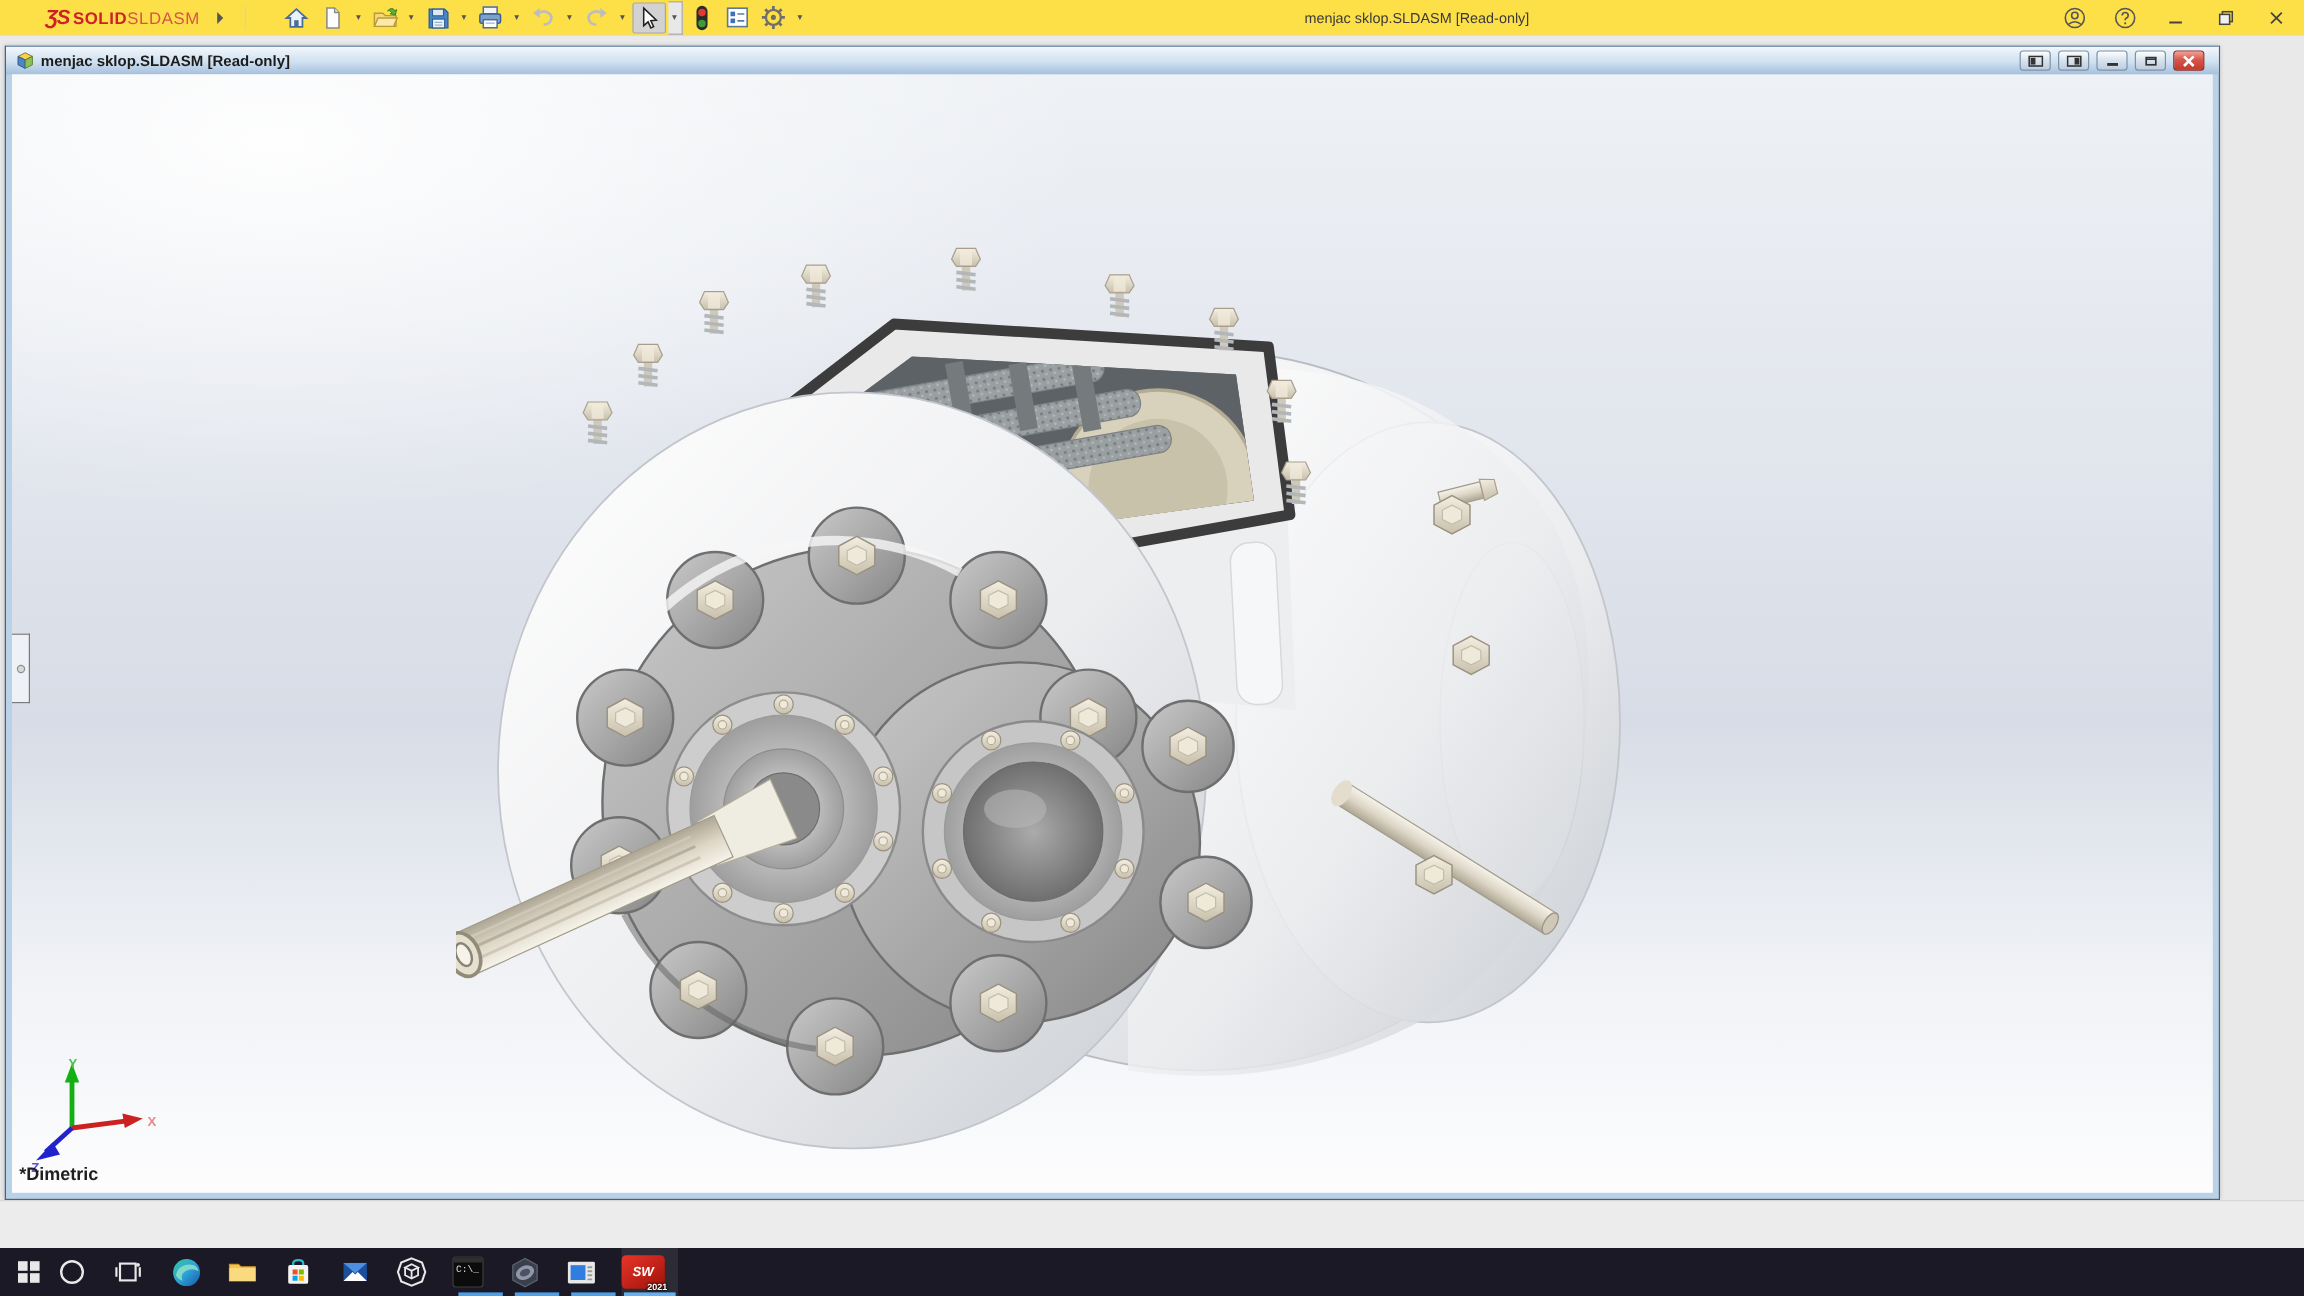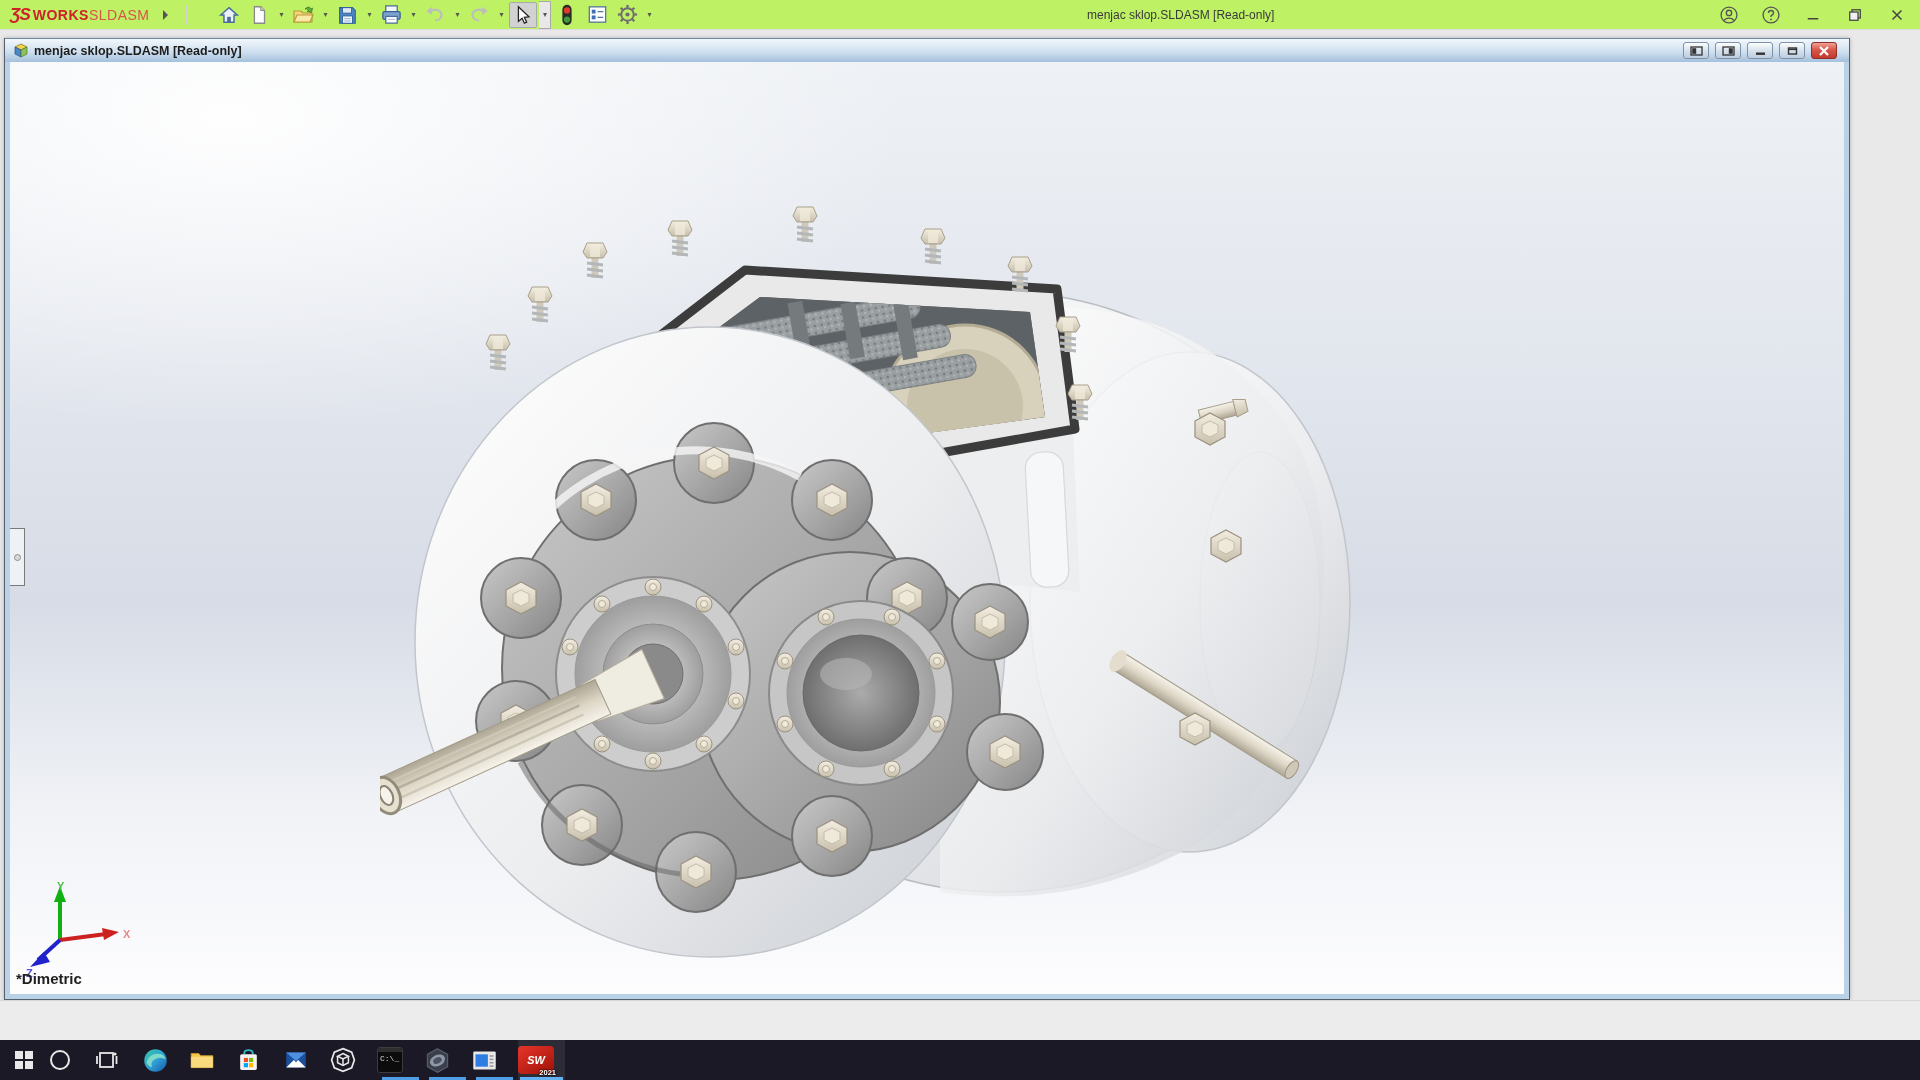--- a/index.html
+++ b/index.html
@@ -1,21 +1,21 @@
 <!DOCTYPE html>
 <html><head>
 <meta charset="utf-8">
 <style>
   html,body{margin:0;padding:0;width:1920px;height:1080px;overflow:hidden;
     font-family:"Liberation Sans",sans-serif;background:#e9e9e9;}
   *{box-sizing:border-box;}
 
   
-  .titlebar{position:absolute;left:0;top:0;width:1920px;height:30px;background:#bef264;
-    border-bottom:1px solid #dcdcdc;display:flex;align-items:center;}
+  .titlebar{position:absolute;left:0;top:0;width:1920px;height:30px;background:#fde047;
+    border-bottom:1px solid #dcdcdc;display:flex;align-items:center;padding-left:28px;}
   .brand{display:flex;align-items:baseline;padding:0 6px 0 10px;}
   .brand .mark{color:#cf2029;font-weight:bold;font-style:italic;font-size:17px;letter-spacing:-1px;margin-right:3px;}
   .brand .bold{color:#cf2029;font-weight:bold;font-size:14px;letter-spacing:.5px;}
   .brand .light{color:#d9534b;font-weight:400;font-size:14px;letter-spacing:.5px;}
   .chev-right{width:0;height:0;border-left:5px solid #555;border-top:5px solid transparent;border-bottom:5px solid transparent;margin:0 8px;}
   .tb-sep{width:1px;height:20px;background:#d0d0d0;margin:0 10px;}
   .tb-group{display:flex;align-items:center;gap:2px;margin-left:18px;}
   .tb-btn{width:28px;height:26px;display:flex;align-items:center;justify-content:center;border:1px solid transparent;border-radius:2px;}
   .tb-btn.pressed{background:#d2d2d2;border-color:#a8a8a8;}
   .tb-caret{width:12px;height:26px;display:flex;align-items:center;justify-content:center;}
@@ -80,21 +80,21 @@
   .swicon .sw{color:#fff;font-weight:bold;font-size:11px;font-style:italic;letter-spacing:0;}
   .swicon .year{position:absolute;right:-2px;bottom:-3px;font-size:7.5px;font-weight:bold;color:#ffffff;
     text-shadow:0 0 2px #000,0 0 2px #000;}
 </style>
 </head>
 <body>
 
 <header class="titlebar">
   <div class="brand">
     <span class="mark">ƷS</span>
-    <span class="bold">WORKS</span>
+    <span class="bold">SOLID</span>
     <span class="light">SLDASM</span>
   </div>
   <div class="chev-right"></div>
   <div class="tb-sep"></div>
 
   <div class="tb-group">
     <div class="tb-btn">
       <svg width="22" height="22" viewBox="0 0 24 24">
         <path d="M12 4 L21 12 H17.5 V20 H6.5 V12 H3 Z" fill="#eaf1f8" stroke="#4a6c9b" stroke-width="1.6"></path>
         <rect x="10" y="14" width="4" height="6" fill="#4a6c9b"></rect>

